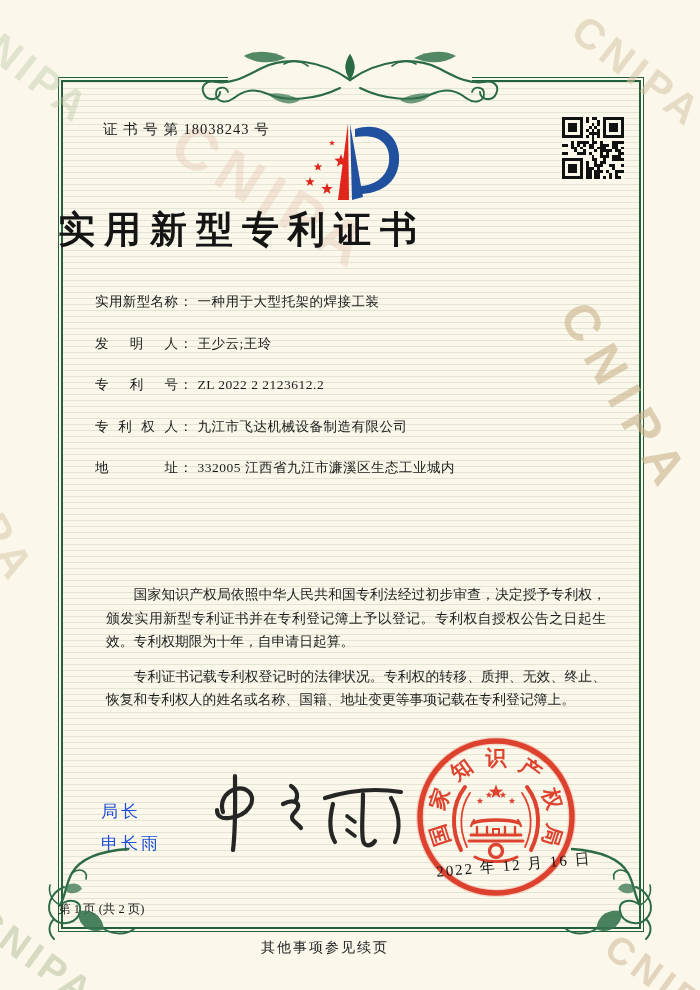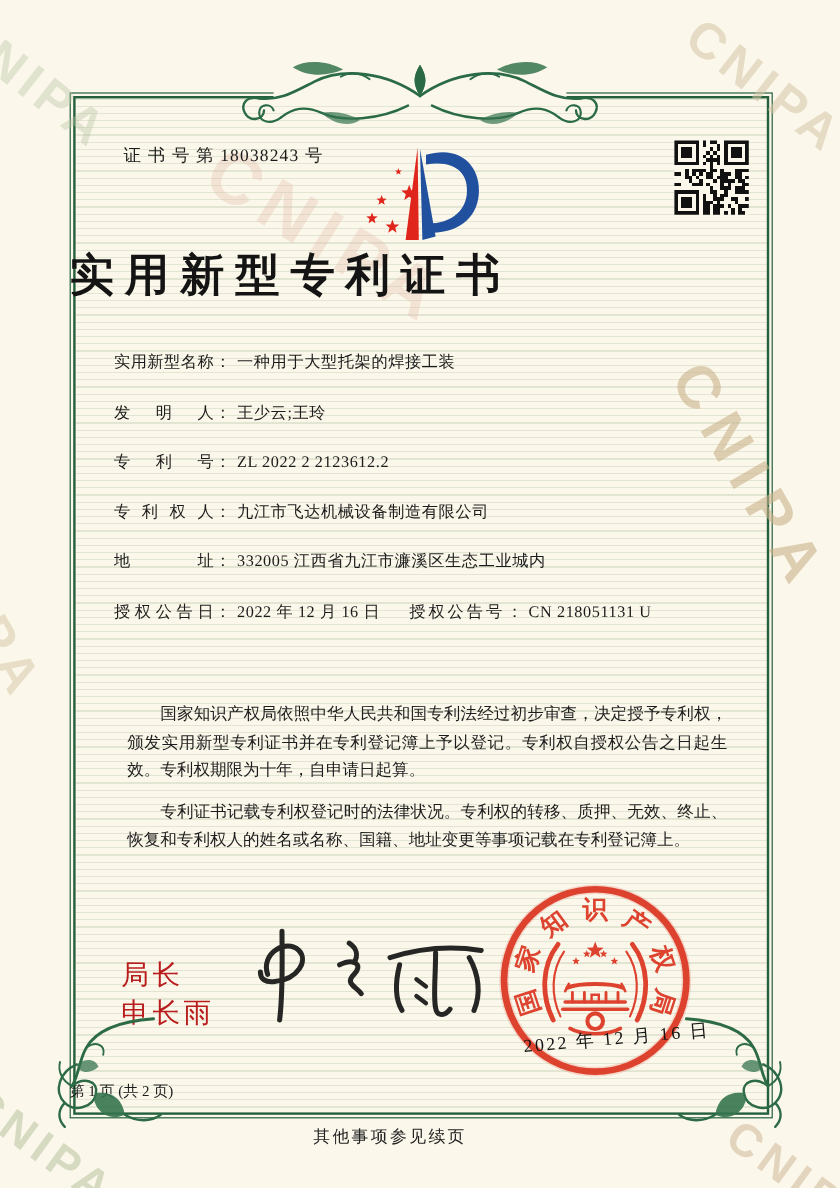--- a/index.html
+++ b/index.html
@@ -23,21 +23,21 @@
   .frow{height:20px;margin-bottom:21.5px;font-size:13.5px;white-space:nowrap;}
   .flabel{display:inline-block;width:83px;text-align:justify;text-align-last:justify;vertical-align:top;}
   .fcolon{display:inline-block;margin:0 5px 0 1px;}
   .fvalue{letter-spacing:0.5px;}
   .grant-left{display:inline-block;width:246px;}
   .grant-label2{letter-spacing:2.5px;}
   .paras{position:absolute;left:95px;top:572px;width:522px;font-size:13.8px;line-height:23.5px;
          text-align:justify;color:#1d1d1d;}
   .paras p{margin:11px;text-indent:2em;}
   .signer{position:absolute;left:101px;top:796px;font-family:"Liberation Sans",sans-serif;
-          font-size:23px;letter-spacing:3px;color:#b91c1c;line-height:32px;}
+          font-size:17px;letter-spacing:3px;color:#1d4ed8;line-height:32px;}
   .signature{position:absolute;left:205px;top:770px;z-index:4;}
   .seal{position:absolute;left:413px;top:735px;z-index:4;opacity:0.95;}
   .seal-date{position:absolute;left:436px;top:856px;z-index:5;font-size:15px;letter-spacing:2px;
              color:#141414;transform:rotate(-5deg);white-space:nowrap;}
   .page-num{position:absolute;left:58px;top:901px;width:584px;text-align:left;font-size:12.5px;z-index:4;}
   .cont-note{position:absolute;left:0;top:939px;width:650px;text-align:center;font-size:14px;letter-spacing:2px;color:#222;}
   .ornament-top{position:absolute;left:190px;top:44px;z-index:4;}
   .fl-bl{position:absolute;left:36px;top:843px;z-index:4;}
   .fl-br{position:absolute;left:564px;top:843px;z-index:4;transform:scaleX(-1);}
 </style>
@@ -254,21 +254,20 @@
     </svg>
 
     <div class="title">实用新型专利证书</div>
 
     <div class="fields" id="fields">
         <div class="frow"><span class="flabel">实用新型名称</span><span class="fcolon">：</span><span class="fvalue">一种用于大型托架的焊接工装</span></div>
         <div class="frow"><span class="flabel">发明人</span><span class="fcolon">：</span><span class="fvalue">王少云;王玲</span></div>
         <div class="frow"><span class="flabel">专利号</span><span class="fcolon">：</span><span class="fvalue">ZL 2022 2 2123612.2</span></div>
         <div class="frow"><span class="flabel">专利权人</span><span class="fcolon">：</span><span class="fvalue">九江市飞达机械设备制造有限公司</span></div>
         <div class="frow"><span class="flabel">地址</span><span class="fcolon">：</span><span class="fvalue">332005 江西省九江市濂溪区生态工业城内</span></div>
-        <div class="frow"><span class="grant-left"><span class="flabel">授权公告日</span><span class="fcolon">：</span><span class="fvalue">2022 年 12 月 16 日</span></span><span class="grant-label2">授权公告号</span><span class="fcolon">：</span><span class="fvalue">CN 218051131 U</span></div>
       </div>
 
     <div class="paras">
       <p>国家知识产权局依照中华人民共和国专利法经过初步审查，决定授予专利权，颁发实用新型专利证书并在专利登记簿上予以登记。专利权自授权公告之日起生效。专利权期限为十年，自申请日起算。</p>
       <p>专利证书记载专利权登记时的法律状况。专利权的转移、质押、无效、终止、恢复和专利权人的姓名或名称、国籍、地址变更等事项记载在专利登记簿上。</p>
     </div>
 
     <div class="signer">
       <div>局长</div>
       <div>申长雨</div>

